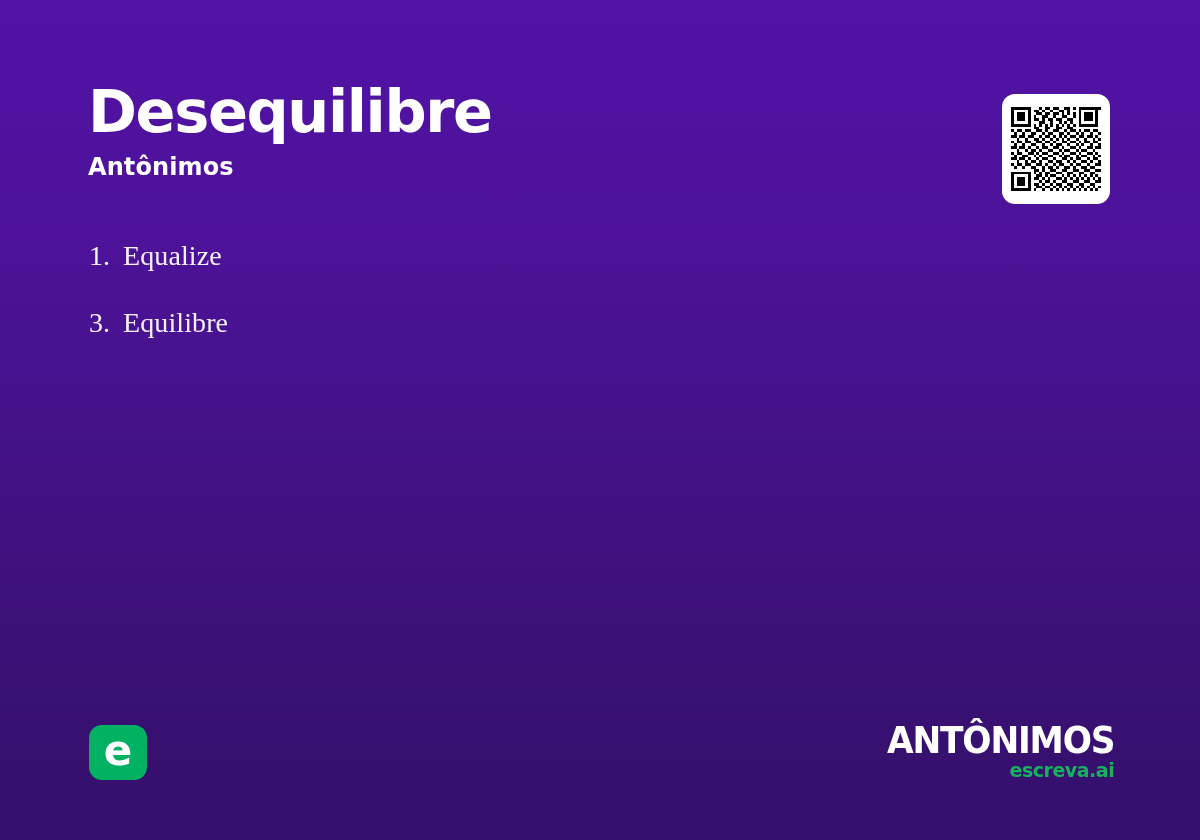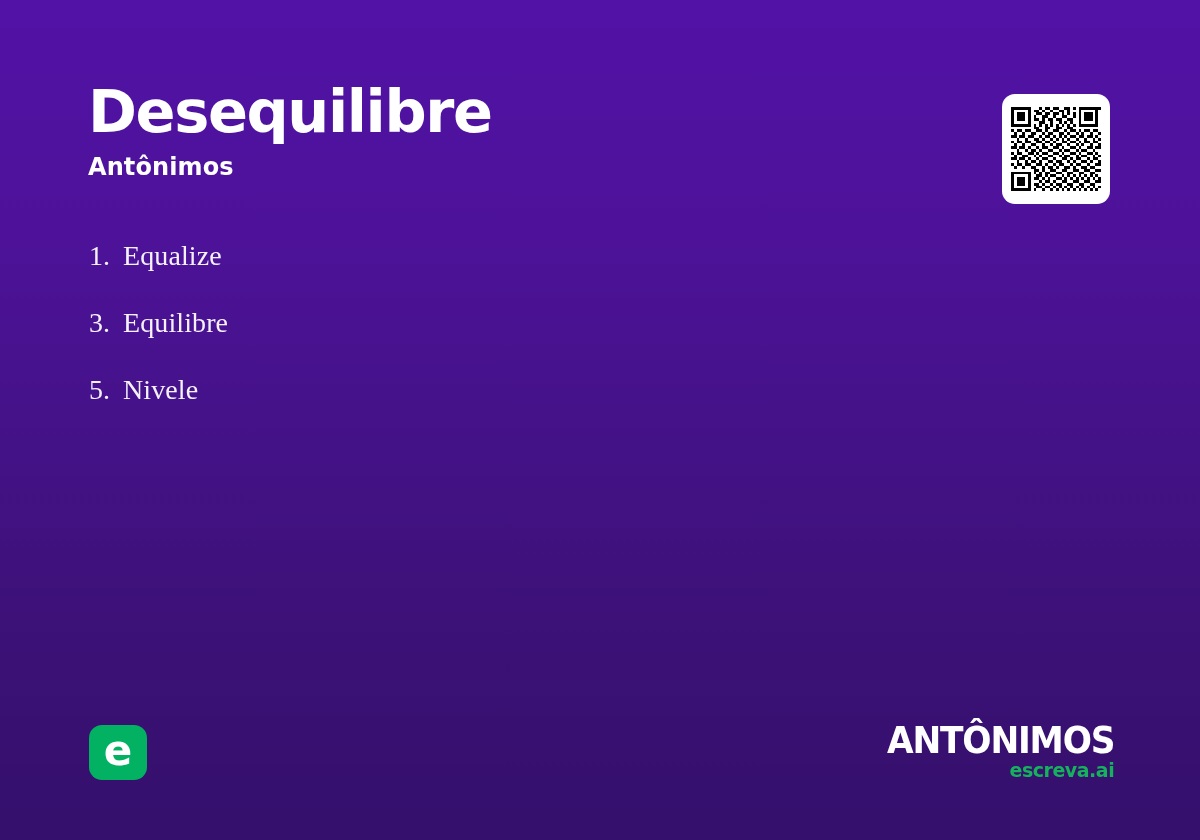--- a/index.html
+++ b/index.html
@@ -158,23 +158,20 @@
     <h1 id="page-title">Desequilibre</h1>
     <div id="page-subtitle">Antônimos</div>
   </div>
 
   <ul id="word-list">
     <li>
       <span class="word-index">1.</span><span>Equalize</span>
     </li>
     <li>
       <span class="word-index">3.</span><span>Equilibre</span>
-    </li>
-    <li>
-      <span class="word-index">5.</span><span>Nivele</span>
     </li>
   </ul>
 
   <div id="qr-wrap">
     <svg id="qr-code" viewBox="0 0 32 30" shape-rendering="crispEdges" aria-hidden="true">
         <rect x="0" y="0" width="7" height="1" fill="#000000"></rect>
         <rect x="10" y="0" width="1" height="1" fill="#000000"></rect>
         <rect x="12" y="0" width="2" height="1" fill="#000000"></rect>
         <rect x="15" y="0" width="2" height="1" fill="#000000"></rect>
         <rect x="19" y="0" width="2" height="1" fill="#000000"></rect>

